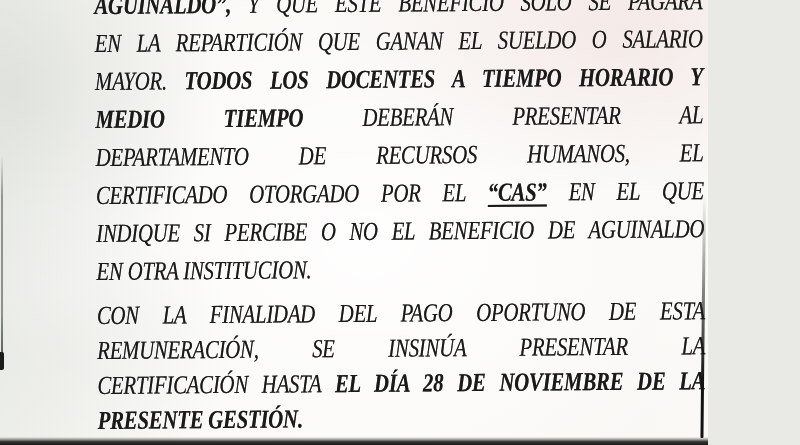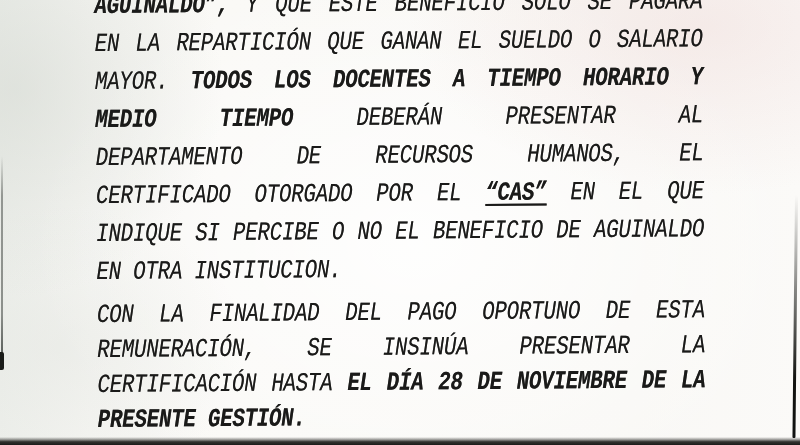--- a/index.html
+++ b/index.html
@@ -1,26 +1,26 @@
 <!DOCTYPE html>
 <html><head>
 <meta charset="utf-8">
 <style>
   html,body{margin:0;padding:0;}
   body{width:800px;height:445px;overflow:hidden;background:#e9e9e6;}
 
   .page{
-    position:relative;width:800px;height:445px;overflow:hidden;
+    position:relative;width:708px;height:445px;overflow:hidden;
     background:
       radial-gradient(420px 240px at 88% 6%, rgba(236,211,209,0.38), rgba(236,211,209,0) 70%),
       radial-gradient(320px 320px at 2% 20%, rgba(205,210,202,0.45), rgba(205,210,202,0) 65%),
       radial-gradient(260px 200px at 8% 78%, rgba(222,225,219,0.35), rgba(222,225,219,0) 70%),
       radial-gradient(520px 380px at 52% 55%, rgba(255,255,255,0.85), rgba(255,255,255,0) 75%),
       linear-gradient(to right, #edefeb 0px, #f5f5f2 90px, #faf9f6 220px, #f9f8f5 640px, #fbfaf8 800px);
-    font-family:Liberation Mono, monospace;
+    font-family:Liberation Serif, serif;
   }
 
   .doc-text{
     position:absolute;left:96px;top:-13px;width:760px;
     transform:rotate(-0.45deg) scaleX(0.8);
     transform-origin:0 220px;
     font-style:italic;
     font-size:26px;
     letter-spacing:-0.3px;
     color:#1a1a19;

